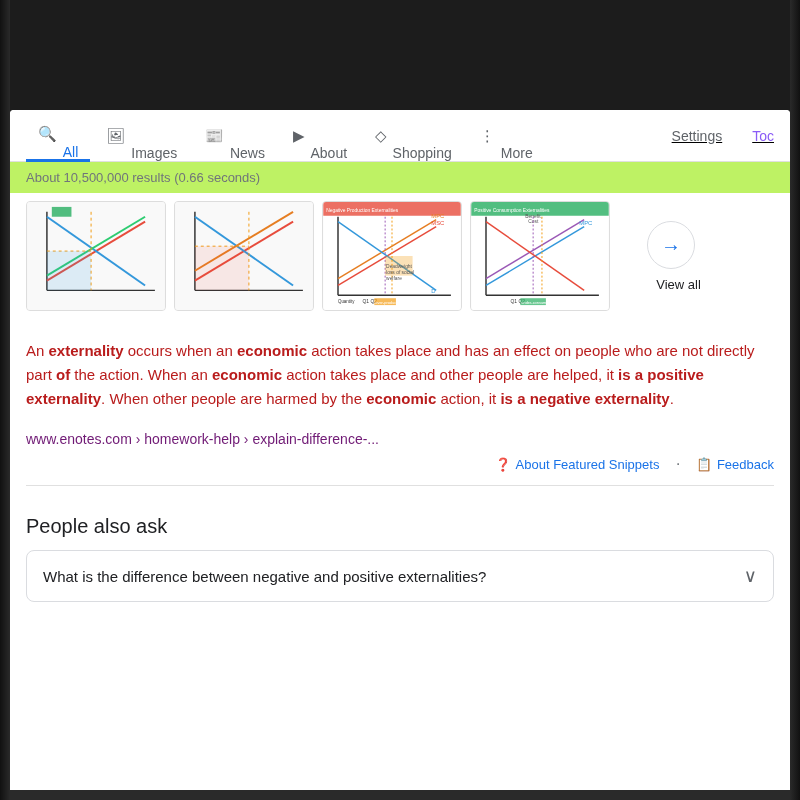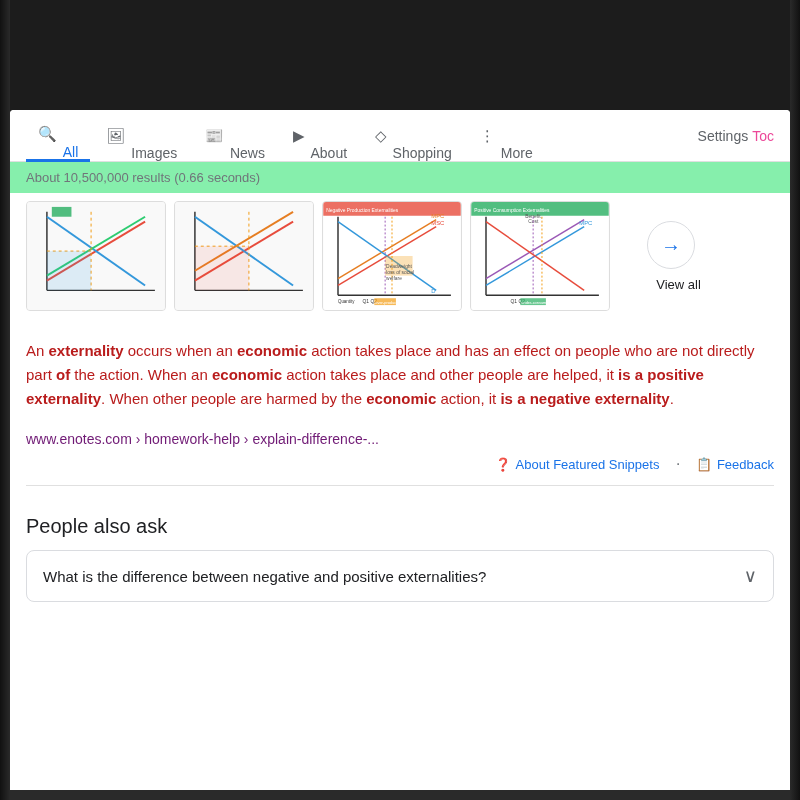--- a/index.html
+++ b/index.html
@@ -60,38 +60,39 @@
       font-size: 15px;
     }
     .tab-label {
       font-size: 14px;
       margin-top: 35px;
     }
     .tabs-right {
       margin-left: auto;
       display: flex;
       align-items: center;
-      gap: 4px;
+      gap: 30px;
+      text-decoration: underline;
     }
     .settings-link {
       font-size: 14px;
       color: #5f6368;
       cursor: pointer;
     }
     .tools-link {
       font-size: 14px;
-      color: #ec4899;
+      color: #8b5cf6;
       cursor: pointer;
     }
     
     .results-count {
       padding: 8px 16px;
       font-size: 13px;
       color: #70757a;
-      background: #86efac;
+      background: #bef264;
     }
     
     .main-content {
       background: #fff;
       padding: 0 16px 16px 16px;
     }
     
     .images-row {
       display: flex;
       align-items: center;

